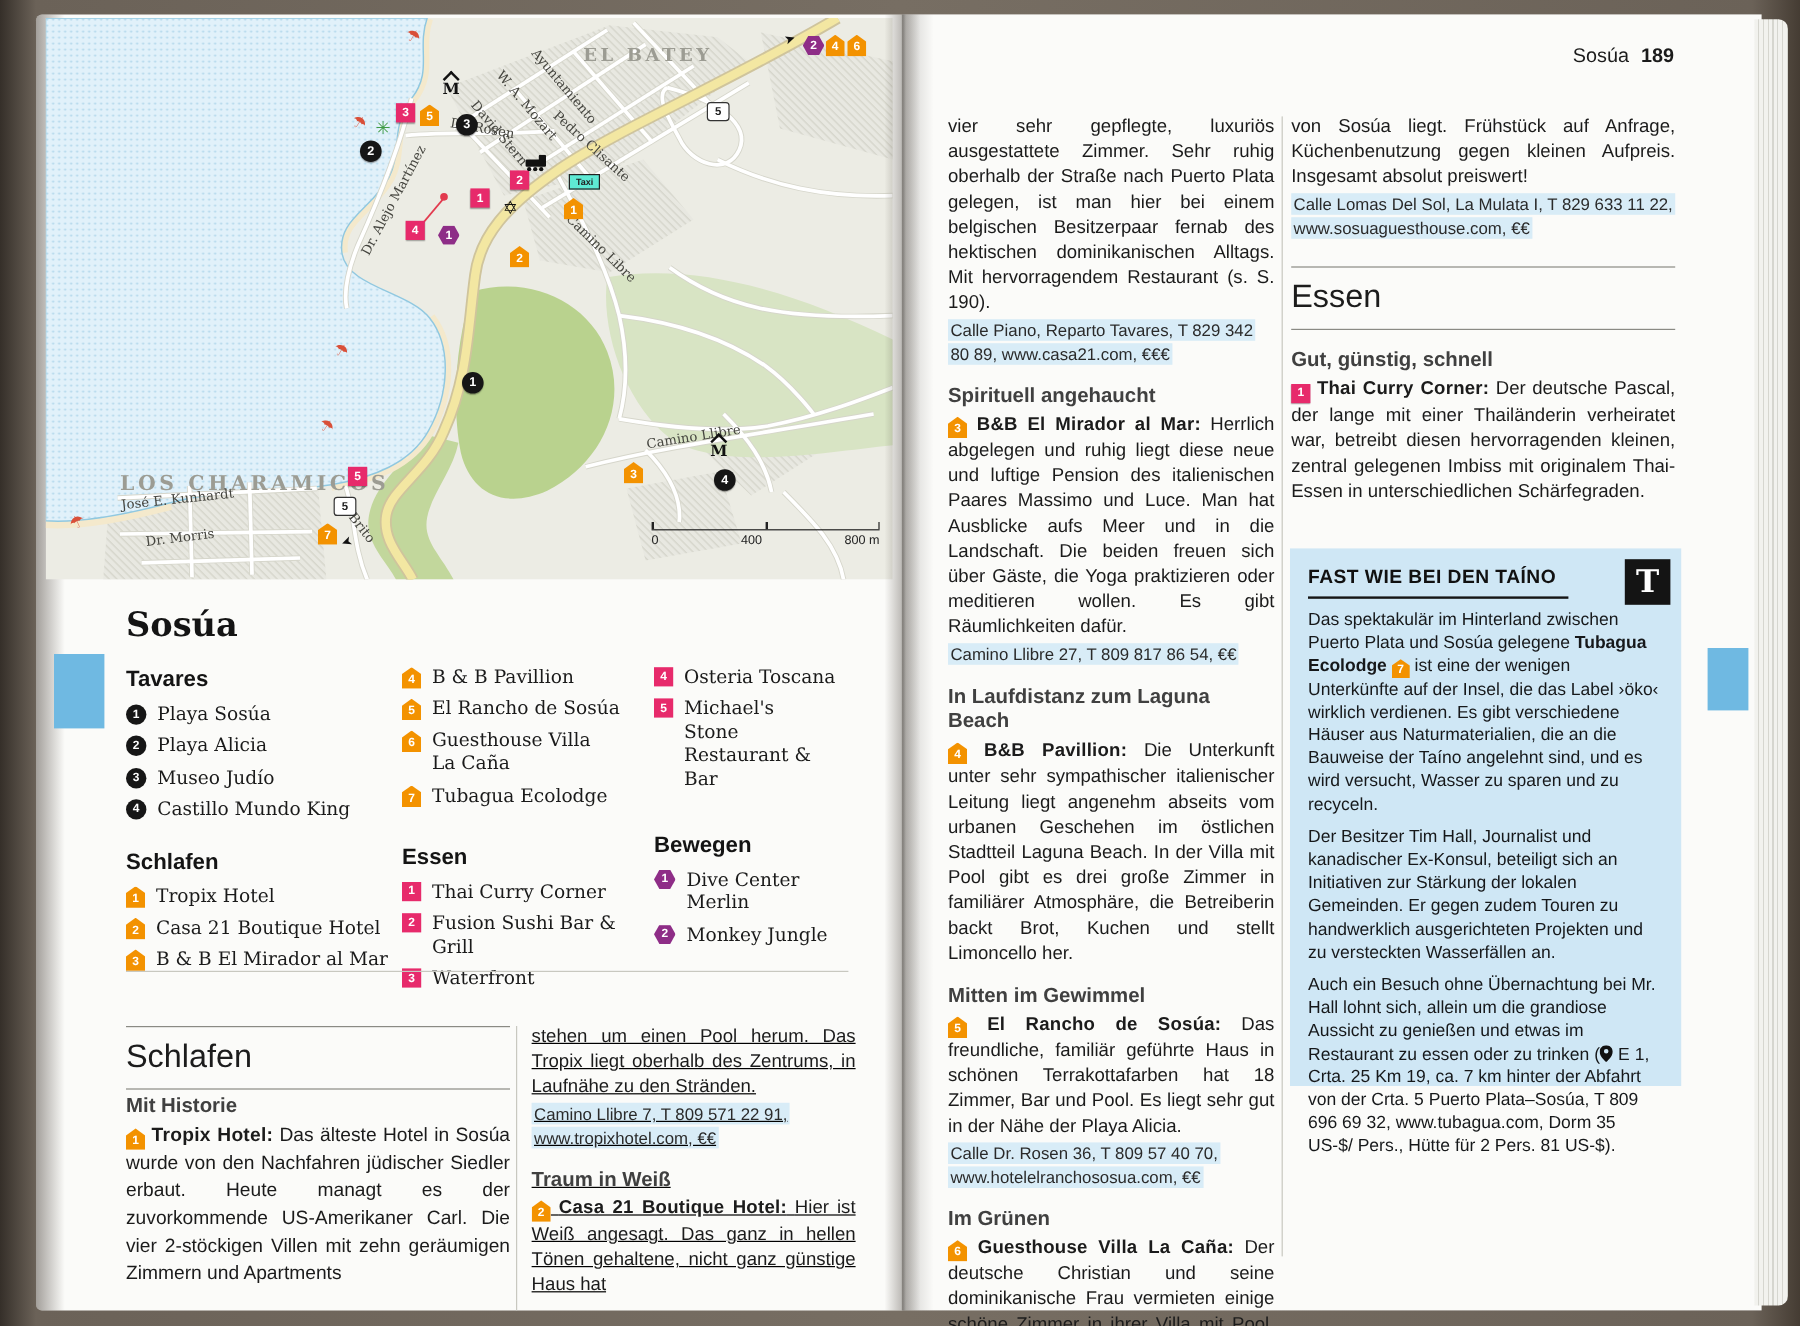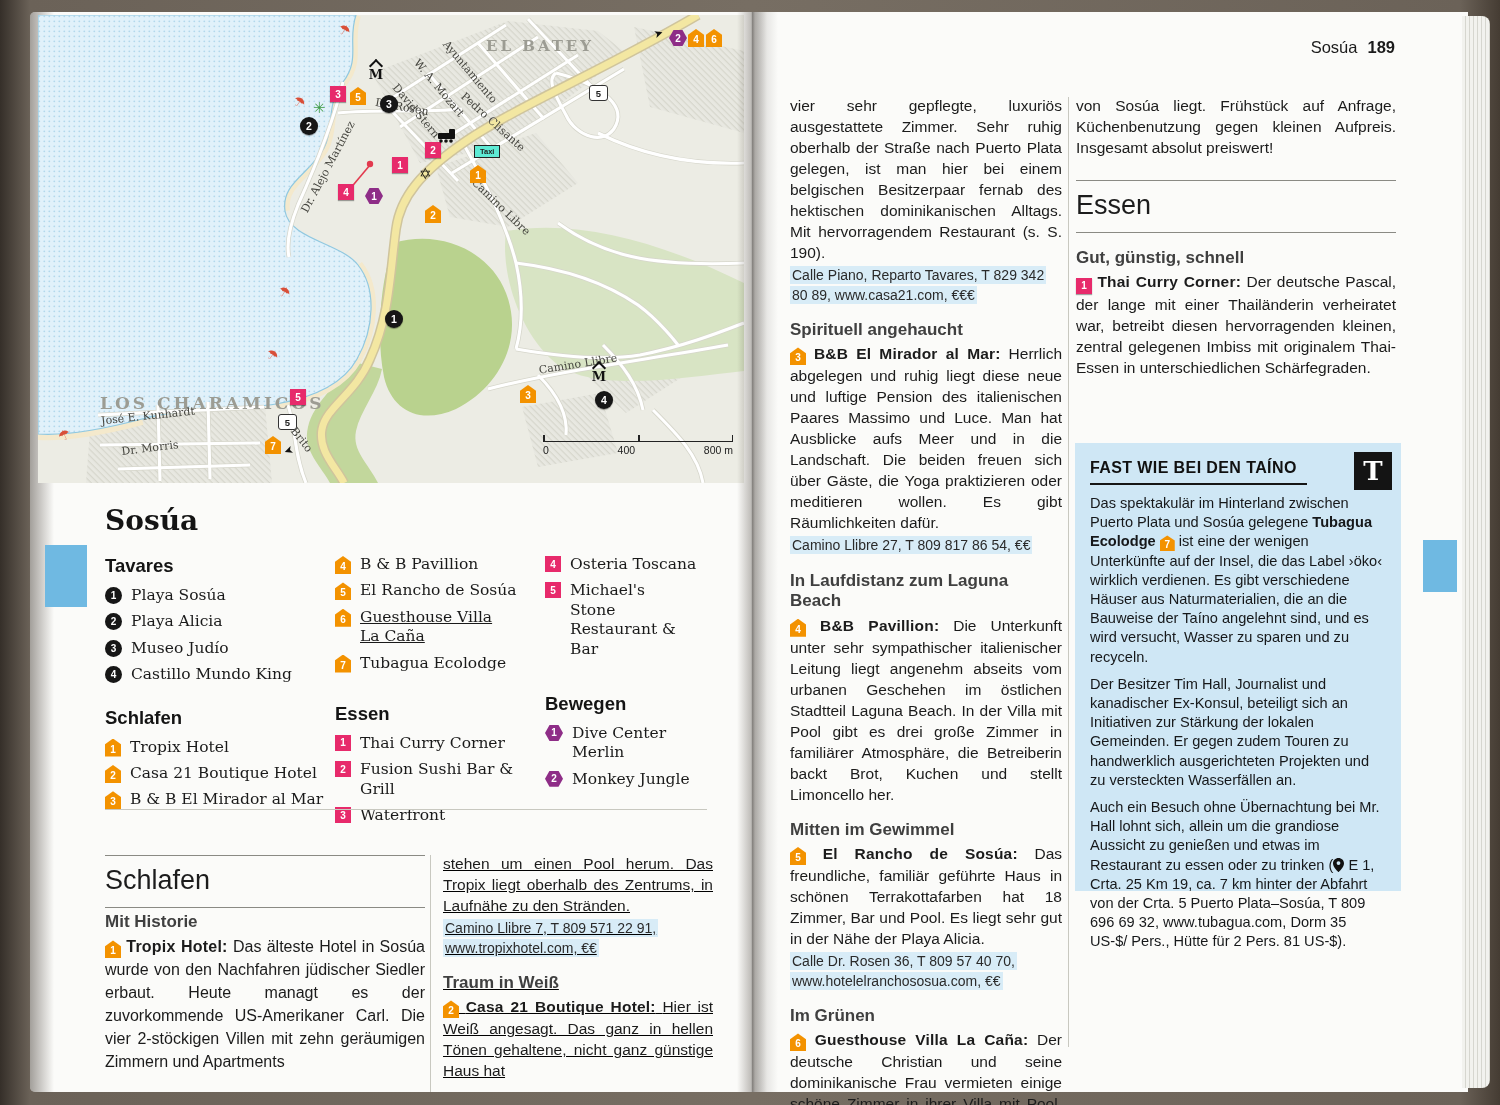--- a/index.html
+++ b/index.html
@@ -297,21 +297,21 @@
         <div class="lrow">
             <span class="mkl mk-house">4</span>
             <span>B &amp; B Pavillion</span>
           </div>
         <div class="lrow">
             <span class="mkl mk-house">5</span>
             <span>El Rancho de Sosúa</span>
           </div>
         <div class="lrow">
             <span class="mkl mk-house">6</span>
-            <span style="max-width:150px;text-decoration:underline;">Guesthouse Villa La Caña</span>
+            <span style="max-width:150px;">Guesthouse Villa La Caña</span>
           </div>
         <div class="lrow">
             <span class="mkl mk-house">7</span>
             <span>Tubagua Ecolodge</span>
           </div>
       </div>
       <div class="lgroup">
         <div class="lhead">Essen</div>
         <div class="lrow">
             <span class="mkl mk-square">1</span>
@@ -392,26 +392,27 @@
       <p class="contact"><span class="hl">Calle Dr. Rosen 36, T 809 57 40 70, www.hotelelranchososua.com, €€</span></p>
 
       <div class="sub">Im Grünen</div>
       <p class="body-sm"><span class="mk mk-house ib">6</span> <b>Guesthouse Villa La Caña:</b> <span>Der deutsche Christian und seine dominikanische Frau vermieten einige schöne Zimmer in ihrer Villa mit Pool, die in einer ruhigen, grünen Siedlung etwas oberhalb</span></p>
     </div>
 
     <div class="abs vr" style="left:316px;top:85px;height:950px;"></div>
 
     <div class="abs" style="left:324px;top:83px;width:320px;">
       <p class="body-sm">von Sosúa liegt. Frühstück auf Anfrage, Küchenbenutzung gegen kleinen Aufpreis. Insgesamt absolut preiswert!</p>
+      <p class="contact"><span class="hl">Calle Lomas Del Sol, La Mulata I, T 829 633 11 22, www.sosuaguesthouse.com, €€</span></p>
       <div class="sechead" style="margin-top:22px;">Essen</div>
       <div class="sub">Gut, günstig, schnell</div>
       <p class="body-sm"><span class="mk mk-square ib">1</span> <b>Thai Curry Corner:</b> <span>Der deutsche Pascal, der lange mit einer Thailänderin verheiratet war, betreibt diesen hervorragenden kleinen, zentral gelegenen Imbiss mit originalem Thai-Essen in unterschiedlichen Schärfegraden.</span></p>
     </div>
 
-    <div class="tipbox" style="left:323px;top:431px;width:326px;height:448px;">
+    <div class="tipbox" style="left:323px;top:445px;width:326px;height:448px;">
       <span class="tiptitle">FAST WIE BEI DEN TAÍNO</span>
       <span class="tbadge">T</span>
       <p class="tiptext"><span>Das spektakulär im Hinterland zwischen Puerto Plata und Sosúa gelegene </span><b>Tubagua Ecolodge</b> <span class="mk mk-house ib" style="width:15px;height:16px;">7</span><span> ist eine der wenigen Unterkünfte auf der Insel, die das Label ›öko‹ wirklich verdienen. Es gibt verschiedene Häuser aus Naturmaterialien, die an die Bauweise der Taíno angelehnt sind, und es wird versucht, Wasser zu sparen und zu recyceln.</span></p>
       <p class="tiptext">Der Besitzer Tim Hall, Journalist und kanadischer Ex-Konsul, beteiligt sich an Initiativen zur Stärkung der lokalen Gemeinden. Er gegen zudem Touren zu handwerklich ausgerichteten Projekten und zu versteckten Wasserfällen an.</p>
       <p class="tiptext"><span>Auch ein Besuch ohne Übernachtung bei Mr. Hall lohnt sich, allein um die grandiose Aussicht zu genießen und etwas im Restaurant zu essen oder zu trinken (</span><svg class="pin" width="11" height="14" viewBox="0 0 11 14">
             <path d="M5.5,0 C2.5,0 0,2.4 0,5.4 C0,9.5 5.5,14 5.5,14 C5.5,14 11,9.5 11,5.4 C11,2.4 8.5,0 5.5,0 Z M5.5,7 A1.9,1.9 0 1,1 5.5,3.2 A1.9,1.9 0 1,1 5.5,7 Z" fill="#111" fill-rule="evenodd"></path>
           </svg><span> E 1, Crta. 25 Km 19, ca. 7 km hinter der Abfahrt von der Crta. 5 Puerto Plata–Sosúa, T 809 696 69 32, www.tubagua.com, Dorm 35 US-$/ Pers., Hütte für 2 Pers. 81 US-$).</span></p>
     </div>
 
     <div class="abs tab" style="left:671px;top:528px;width:34px;height:52px;"></div>

